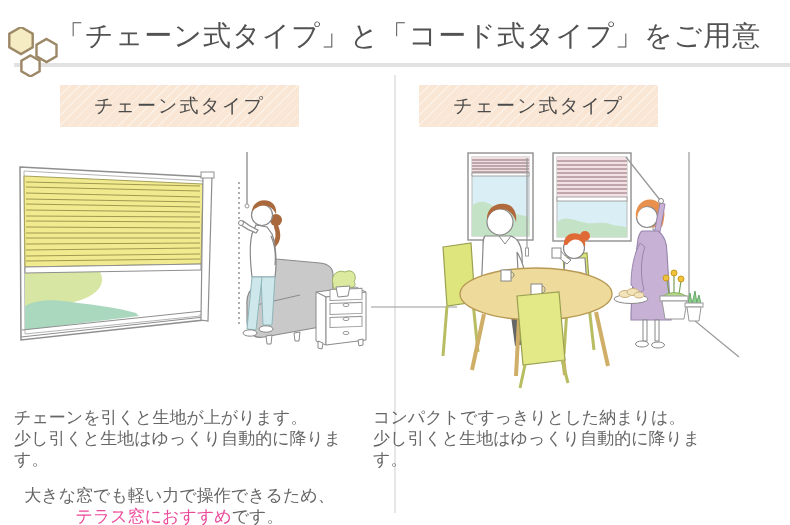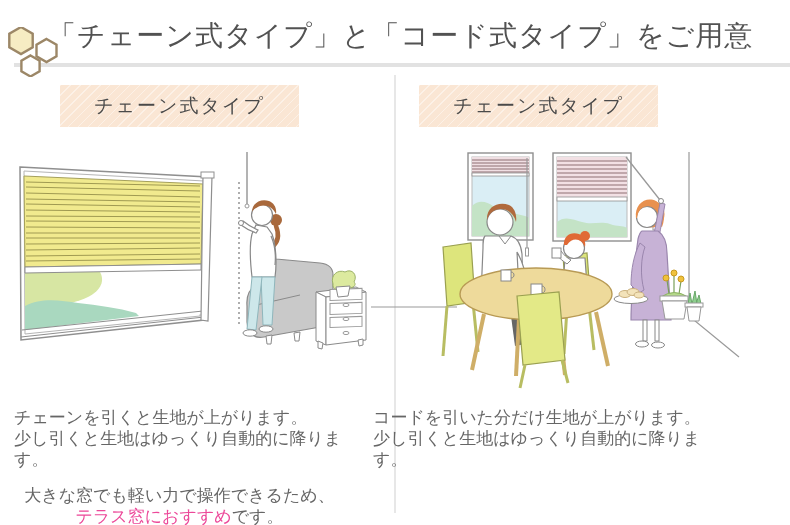--- a/index.html
+++ b/index.html
@@ -3,21 +3,21 @@
 <meta charset="utf-8">
 <style>
   html,body{margin:0;padding:0;background:#fff;}
   .page{
     position:relative;width:790px;height:525px;background:#fff;overflow:hidden;
     font-family:"Liberation Sans","DejaVu Sans",sans-serif;
   }
   
   .hex-icon{position:absolute;left:7px;top:27px;z-index:3;}
   .page-title{
-    position:absolute;left:48px;top:17px;width:730px;
+    position:absolute;left:56px;top:17px;width:730px;
     font-size:28px;line-height:38px;letter-spacing:1px;
     color:#525252;white-space:nowrap;z-index:2;
   }
   .title-underline{
     position:absolute;left:14px;top:63px;width:776px;height:4px;
     background:#e2e2e2;z-index:1;
   }
   
   .columns{position:absolute;left:0;top:75px;width:790px;display:flex;}
   .column{width:359px;box-sizing:border-box;}
@@ -240,18 +240,18 @@
           <path d="M302,153 Q315,144 329,153 Z" fill="#b5d98a" stroke="#8bb161"></path>
           <rect x="301" y="152" width="28" height="5" fill="#ffffff" stroke="#999999"></rect>
           <polygon points="303,157 328,157 325,175 306,175" fill="#ffffff" stroke="#999999"></polygon>
           <path d="M329,160 L331,149 L333,160 M333,160 L336,147 L338,160 M337,160 L340,151 L342,160" fill="#8fcf8f" stroke="#6aa86a" stroke-width="1"></path>
           <rect x="326" y="159" width="18" height="4" fill="#ffffff" stroke="#999999"></rect>
           <polygon points="328,163 342,163 340,177 330,177" fill="#ffffff" stroke="#999999"></polygon>
         </g>
       </svg>
 
       <p class="desc">
-        <span>コードを引いた分だけ生地が上がります。</span><br>
+        <span>コンパクトですっきりとした納まりは。</span><br>
         <span>少し引くと生地はゆっくり自動的に降ります。</span>
       </p>
     </div>
   </div>
 </div>
 
 </body></html>

